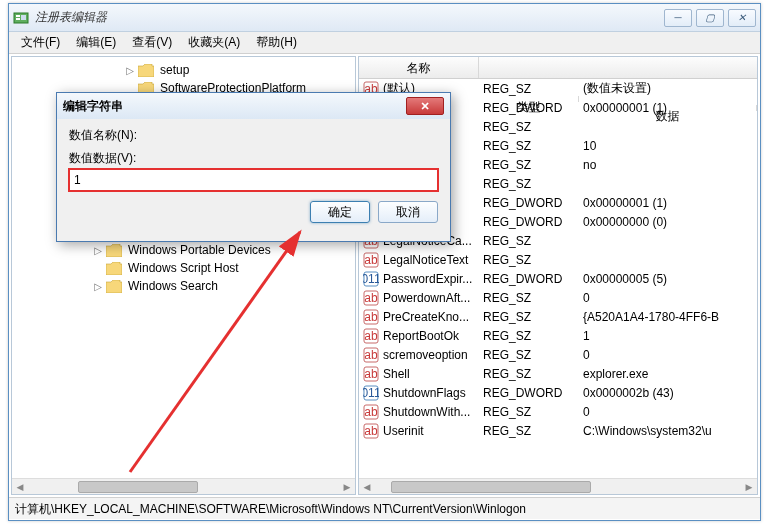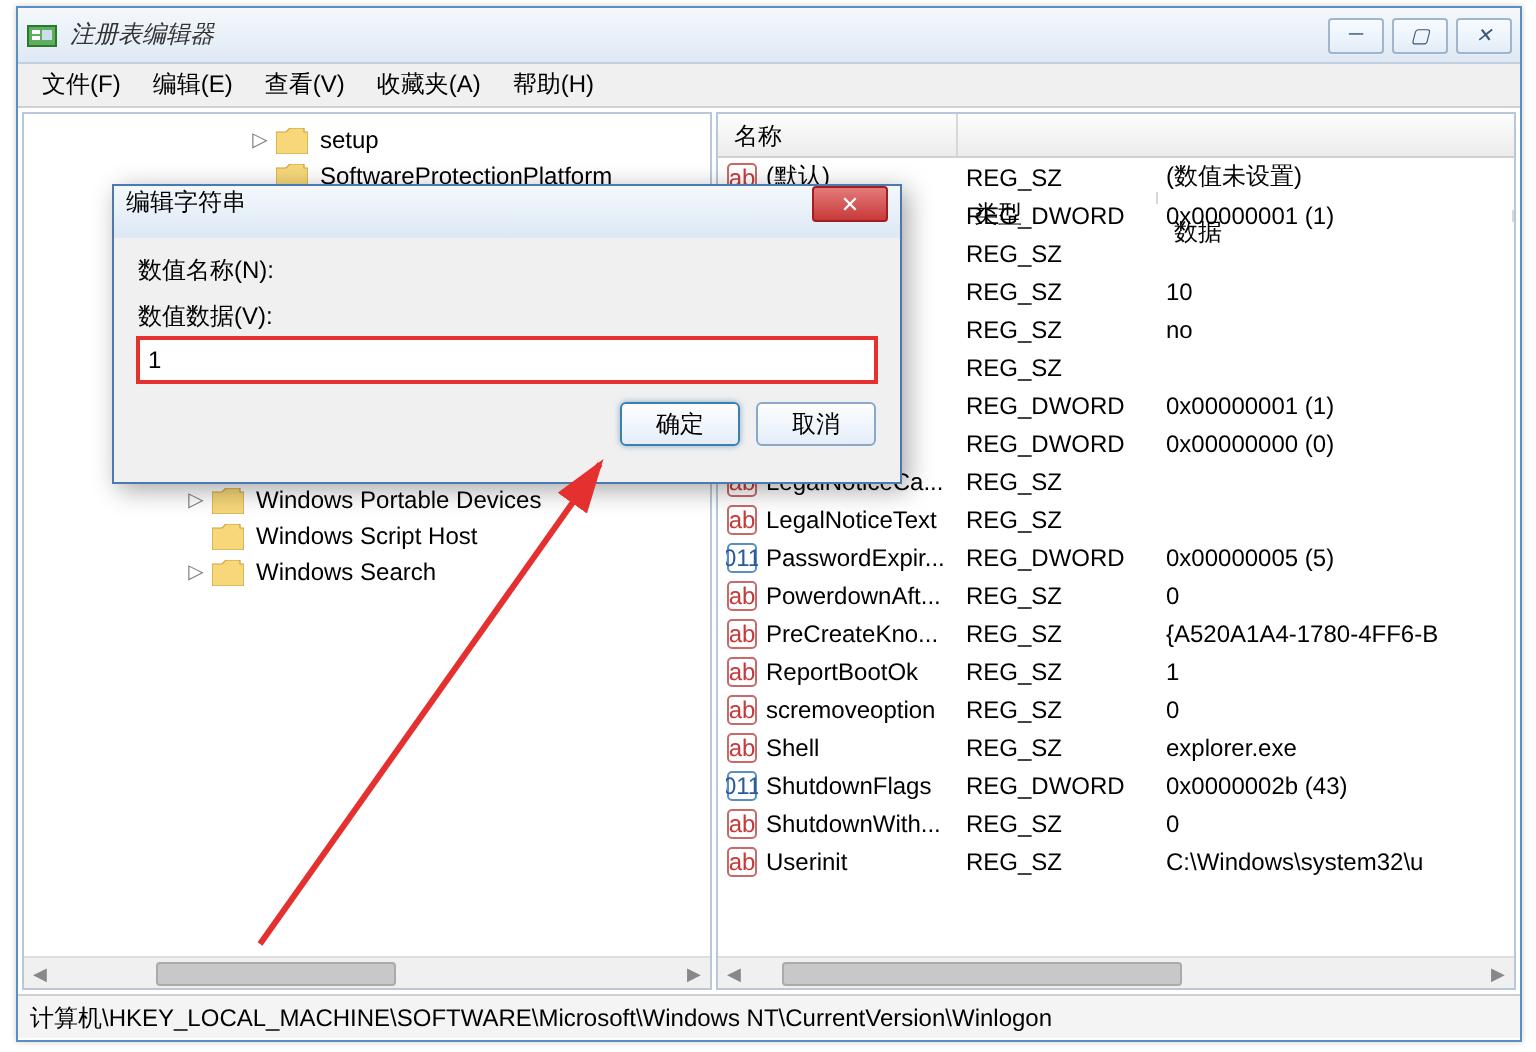--- a/index.html
+++ b/index.html
@@ -20,40 +20,40 @@
 .list-pane { flex: 1; border: 1px solid #b8c8d8; margin: 2px 2px 2px 0; overflow: hidden; background: #fff; position: relative; }
 
 .tree { padding: 4px 0 0 0; }
 .tree-row { display: flex; align-items: center; height: 18px; white-space: nowrap; cursor: pointer; }
 .tree-row.selected .tree-label { background: #cde4f7; border: 1px dotted #5a8fc2; padding: 0 2px; }
 .tree-label { padding: 0 3px; }
 .expander { width: 12px; text-align: center; color: #7a7a7a; font-size: 10px; cursor: pointer; }
 .folder-icon { width: 16px; height: 13px; margin: 0 3px 0 2px; }
 .folder-icon svg { display: block; }
 
-.list-header { display: flex; height: 22px; background: linear-gradient(#fdfdfd,#ececec); border-bottom: 1px solid #d0d0d0; }
+.list-header { display: flex; height: 22px; background: linear-gradient(#fdfdfd,#ececec); border-bottom: 1px solid #d0d0d0; text-align: center; }
 .list-header .col { padding: 3px 8px; border-right: 1px solid #d8d8d8; }
 .col-name { width: 120px; } .col-type { width: 100px; margin-top: 39px; } .col-data { flex: 1; margin-top: 48px; }
 
 .list-body { overflow: hidden; }
 .list-row { display: flex; align-items: center; height: 19px; padding-left: 4px; cursor: pointer; }
 .list-row .val-icon { width: 16px; height: 16px; margin-right: 4px; flex-shrink: 0; }
 .list-row .c-name { width: 100px; overflow: hidden; text-overflow: ellipsis; white-space: nowrap; }
 .list-row .c-type { width: 100px; }
 .list-row .c-data { flex: 1; overflow: hidden; white-space: nowrap; }
 
 .statusbar { height: 22px; border-top: 1px solid #d0d0d0; padding: 3px 6px; background: #f4f4f4; }
 
 .hscroll { position: absolute; bottom: 0; left: 0; right: 0; height: 16px; background: #f0f0f0; border-top: 1px solid #ddd; display: flex; align-items: center; }
 .hscroll .thumb { height: 12px; background: #c8c8c8; border: 1px solid #aaa; border-radius: 2px; margin: 0 16px; }
 .hscroll .arrow { width: 16px; text-align: center; color: #888; font-size: 9px; }
 
 
 .dialog { position: absolute; left: 56px; top: 92px; width: 395px; height: 150px; background: #f0f0f0; border: 1px solid #4a7ab0; box-shadow: 3px 3px 12px rgba(0,0,0,0.35); }
-.dialog .dlg-title { height: 26px; background: linear-gradient(#f4f8fc,#dce8f5); display: flex; padding: 0 6px; }
+.dialog .dlg-title { height: 26px; background: linear-gradient(#f4f8fc,#dce8f5); display: flex; align-items: center; padding: 0 6px; font-weight: bold; }
 .dialog .dlg-title .t { flex: 1; }
 .dialog .close-btn { width: 38px; height: 18px; background: linear-gradient(#e47a7a,#c83a3a); border: 1px solid #a02020; border-radius: 2px; color: #fff; display: flex; align-items: center; justify-content: center; font-size: 11px; cursor: pointer; }
 .dialog .body { padding: 6px 12px; }
 .dialog label { display: block; margin: 2px 0 2px 0; }
 .dialog input.field { width: 100%; height: 22px; border: 1px solid #abadb3; padding: 2px 4px; background: #fff; font-family: "Courier New", monospace; }
 .dialog input.value-field { font-family: Tahoma, sans-serif; }
 .dialog .highlight { outline: 2px solid #e53030; outline-offset: -1px; position: relative; }
 .dialog .btn-row { display: flex; justify-content: flex-end; gap: 8px; margin-top: 10px; }
 .dialog button.dlg-btn { width: 60px; height: 22px; border: 1px solid #8aa8c8; background: linear-gradient(#fdfeff,#e4eef9); border-radius: 3px; cursor: pointer; }
 .dialog button.dlg-btn.primary { border-color: #3c7fb1; box-shadow: 0 0 3px rgba(60,127,177,0.6); }

